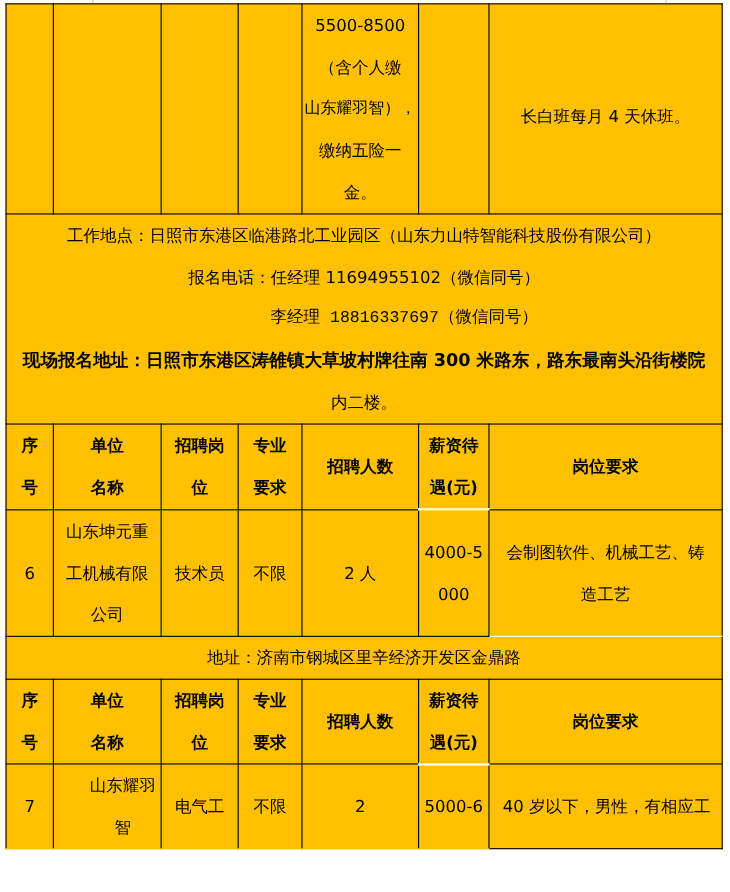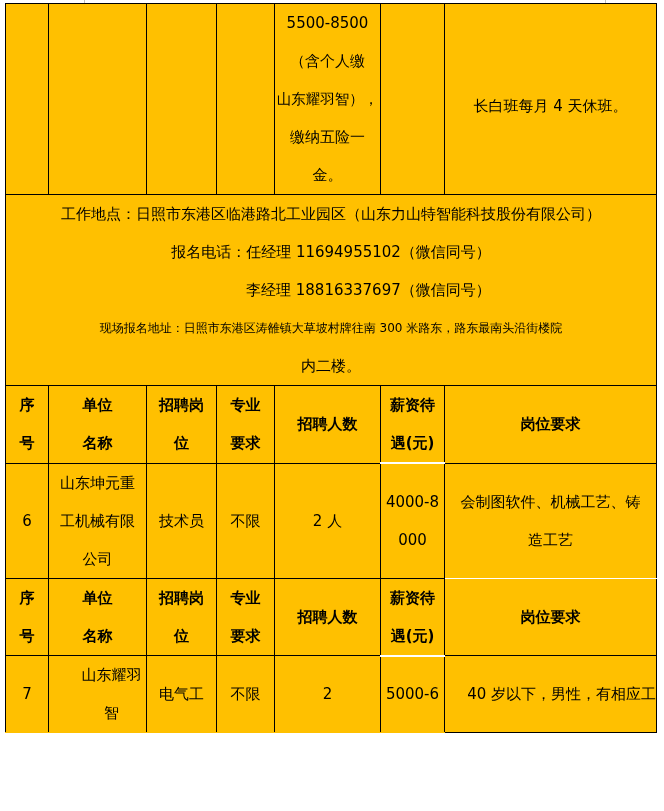--- a/index.html
+++ b/index.html
@@ -42,21 +42,21 @@
       vertical-align: middle;
       line-height: 38px;
       overflow: hidden;
       word-break: break-all;
     }
     td.top-align { vertical-align: top; }
     td.left-align { text-align: left; padding-left: 6px; }
     td.hdr { font-weight: bold; font-size: 16px; }
     td.full { text-align: center; margin-left: 36px; }
     .line { display: block; }
-    .indent-line { display: block; padding-left: 240px; text-align: left; }
+    .indent-line { display: block; padding-left: 240px; text-align: left; font-family: Liberation Mono, monospace; }
     .white-bottom { border-bottom-color: #ffffff !important; }
     .salary-cell-top { border-bottom: 2px solid #ffffff !important; }
   </style>
 </head>
 <body>
 
 <div class="corner-mark corner-left"></div>
 <div class="corner-mark corner-right"></div>
 
 <table class="job-table">
@@ -85,21 +85,21 @@
     </td>
     <td></td>
     <td class="top-align left-align" style="padding-top:14px;">长白班每月 4 天休班。</td>
   </tr>
 
   <tr style="height:190px">
     <td colspan="7" class="full">
       <span class="line">工作地点：日照市东港区临港路北工业园区（山东力山特智能科技股份有限公司）</span>
       <span class="line">报名电话：任经理 11694955102（微信同号）</span>
       <span class="indent-line">李经理 18816337697（微信同号）</span>
-      <span class="line" style="font-size:12px;">现场报名地址：日照市东港区涛雒镇大草坡村牌往南 300 米路东，路东最南头沿街楼院</span>
+      <span class="line" style="font-size:16px;font-weight:bold;">现场报名地址：日照市东港区涛雒镇大草坡村牌往南 300 米路东，路东最南头沿街楼院</span>
       <span class="line">内二楼。</span>
     </td>
   </tr>
 
   <tr style="height:76px">
     <td class="hdr">
       <span class="line">序</span>
       <span class="line">号</span>
     </td>
     <td class="hdr">
@@ -126,29 +126,32 @@
     <td>6</td>
     <td>
       <span class="line">山东坤元重</span>
       <span class="line">工机械有限</span>
       <span class="line">公司</span>
     </td>
     <td>技术员</td>
     <td>不限</td>
     <td>2 人</td>
     <td>
-      <span class="line">4000-8</span>
+      <span class="line">4000-5</span>
       <span class="line">000</span>
     </td>
     <td class="white-bottom">
       <span class="line">会制图软件、机械工艺、铸</span>
       <span class="line">造工艺</span>
     </td>
   </tr>
 
+  <tr style="height:39px">
+    <td colspan="7" class="full">地址：济南市钢城区里辛经济开发区金鼎路</td>
+  </tr>
 
 
   <tr style="height:77px">
     <td class="hdr">
       <span class="line">序</span>
       <span class="line">号</span>
     </td>
     <td class="hdr">
       <span class="line">单位</span>
       <span class="line">名称</span>
@@ -169,16 +172,16 @@
     <td class="hdr">岗位要求</td>
   </tr>
 
   <tr style="height:38px">
     <td style="border-bottom-color:#FFC000;">7</td>
     <td style="border-bottom-color:#FFC000;padding-left:28px;">山东耀羽智</td>
     <td style="border-bottom-color:#FFC000;">电气工</td>
     <td style="border-bottom-color:#FFC000;">不限</td>
     <td style="border-bottom-color:#FFC000;">2</td>
     <td style="border-bottom-color:#FFC000;">5000-6</td>
-    <td style="text-align:right;padding-left:2px;">40 岁以下，男性，有相应工</td>
+    <td style="text-align:center;padding-left:2px;">40 岁以下，男性，有相应工</td>
   </tr>
 </tbody>
   </table>
 
 </body></html>

